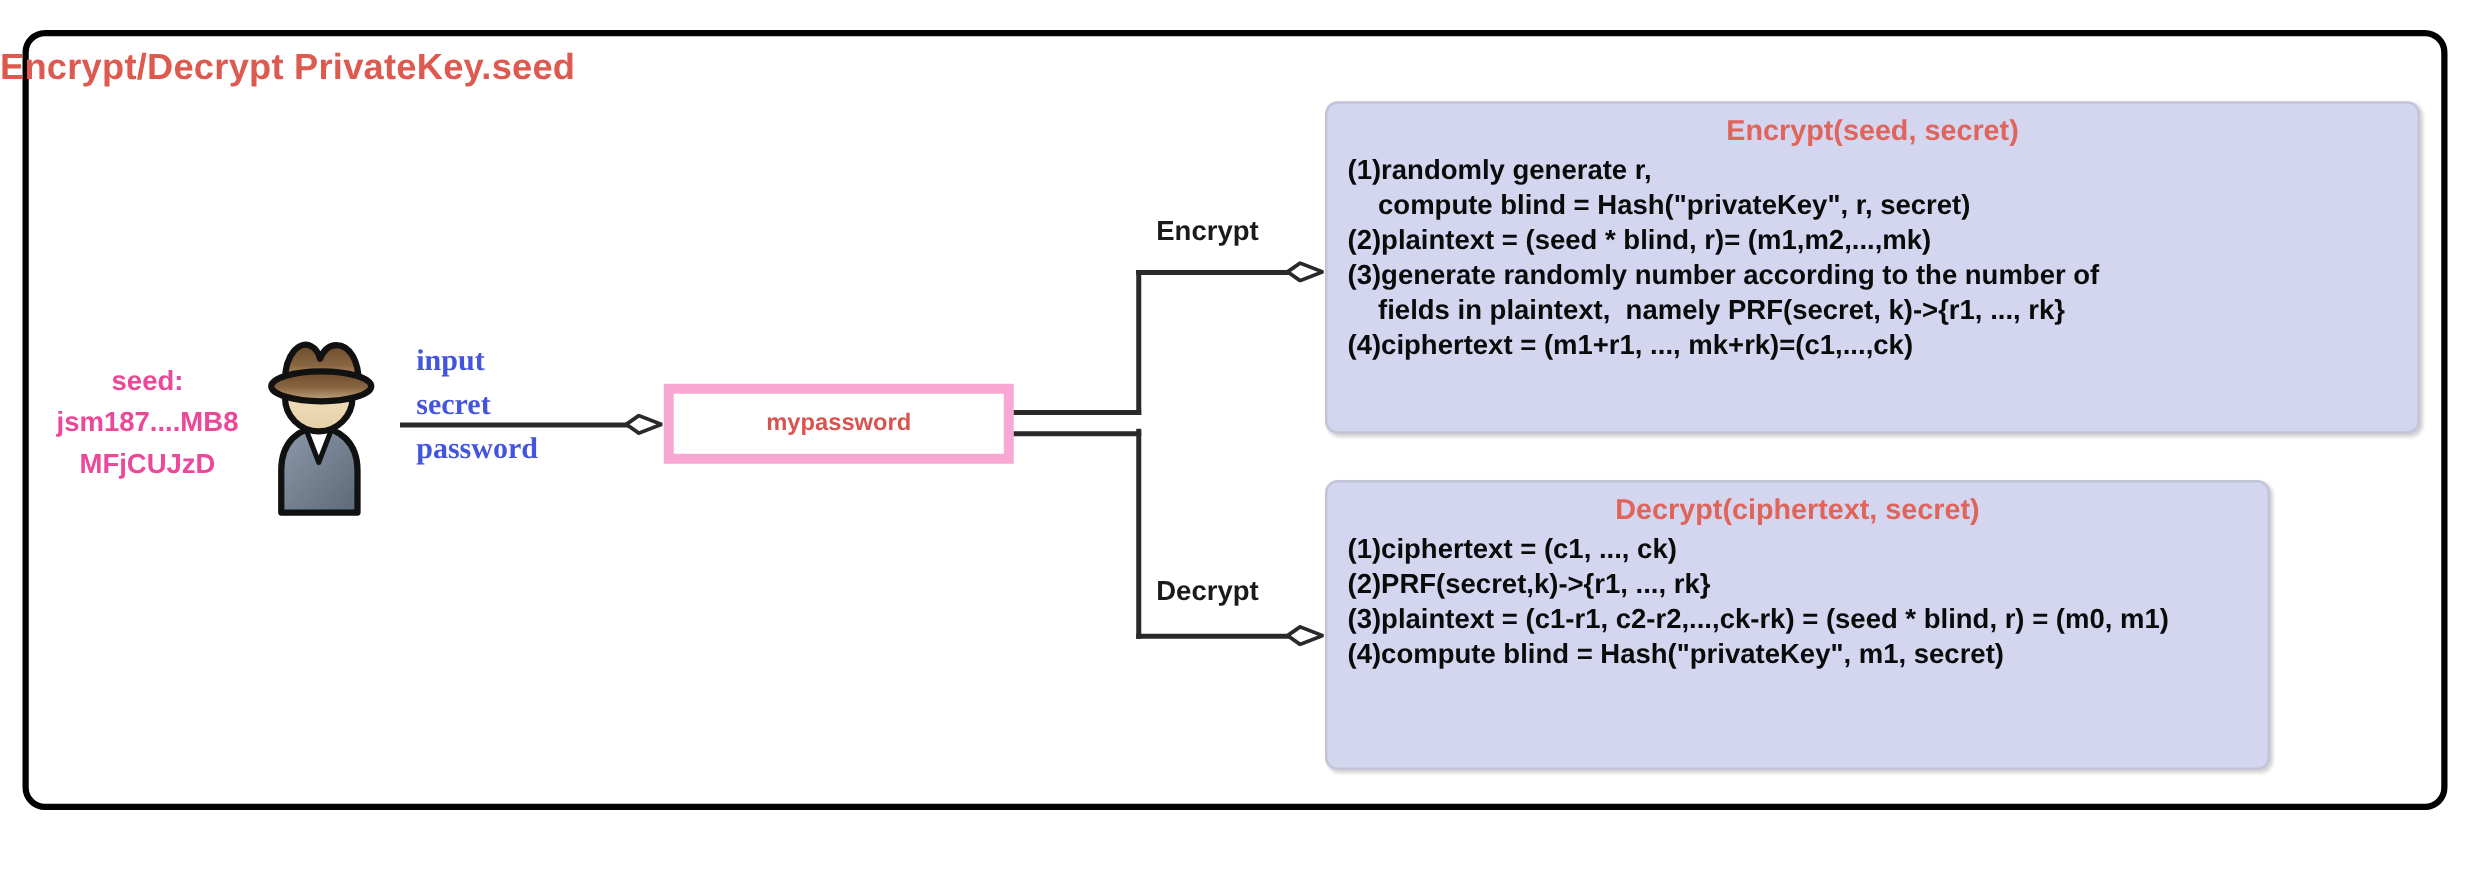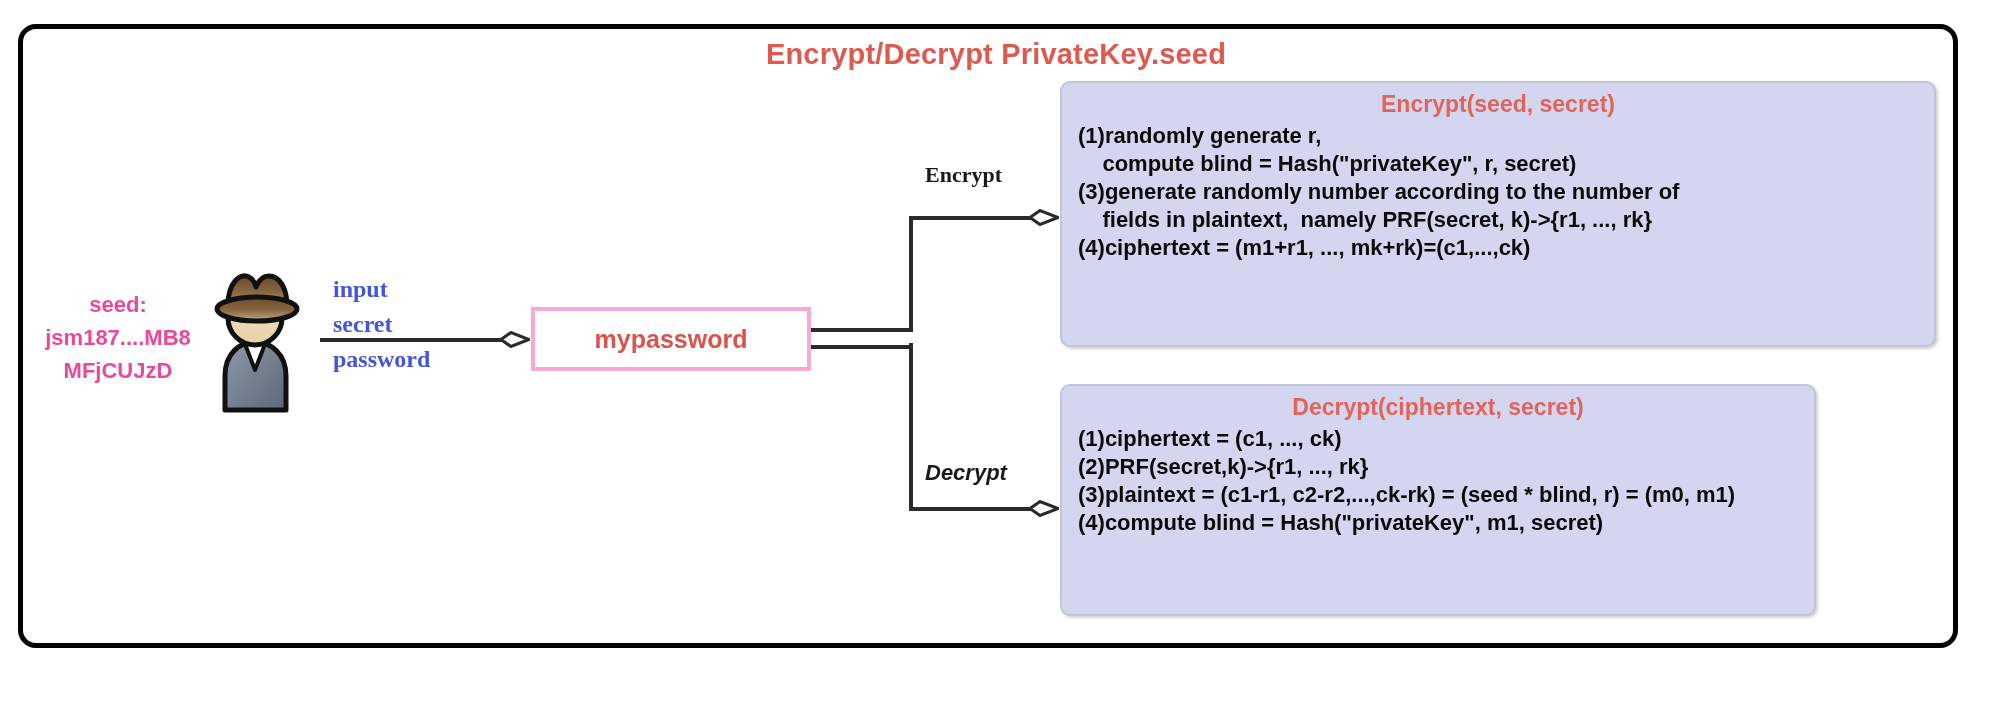--- a/index.html
+++ b/index.html
@@ -34,21 +34,21 @@
     box-sizing: border-box;
     background: #ffffff;
   }
 
   
   .diagram-title {
     position: absolute;
     left: 0;
     top: 38px;
     width: 1992px;
-    text-align: center;
+    text-align: left;
     font-size: 29px;
     font-weight: bold;
     color: #dd5a50;
     letter-spacing: 0.2px;
   }
 
   
   .seed-label {
     position: absolute;
     left: 18px;
@@ -102,41 +102,41 @@
     height: 17px;
   }
 
   
   .pw-box {
     position: absolute;
     left: 531px;
     top: 307px;
     width: 280px;
     height: 64px;
-    border: 4px solid #f9a8d4;
+    border: 8px solid #f9a8d4;
     box-sizing: border-box;
     background: #ffffff;
     display: flex;
     align-items: center;
     justify-content: center;
-    font-size: 25px;
+    font-size: 19px;
     font-weight: bold;
     color: #d9534f;
   }
 
   
   .edge-label {
     position: absolute;
     font-size: 22px;
     font-weight: bold;
     color: #1a1a1a;
     white-space: nowrap;
   }
-  .edge-label.encrypt { left: 925px; top: 162px; font-family: Liberation Serif, serif; }
-  .edge-label.decrypt { left: 925px; top: 460px; font-style: italic; }
+  .edge-label.encrypt { left: 925px; top: 172px; }
+  .edge-label.decrypt { left: 925px; top: 460px; }
 
   
   .panel {
     position: absolute;
     background: #d4d6f0;
     border: 2px solid #c2c4d8;
     border-radius: 10px;
     box-sizing: border-box;
     box-shadow: 2px 2px 3px rgba(0,0,0,0.18);
   }
@@ -253,20 +253,21 @@
   </div>
 
   <div class="edge-label encrypt">Encrypt</div>
   <div class="edge-label decrypt">Decrypt</div>
 
   <div class="panel encrypt-panel">
     <div class="panel-title">Encrypt(seed, secret)</div>
     <div class="panel-lines">
       <div>(1)randomly generate r,</div>
       <div>    compute blind = Hash("privateKey", r, secret)</div>
+      <div>(2)plaintext = (seed * blind, r)= (m1,m2,...,mk)</div>
       <div>(3)generate randomly number according to the number of</div>
       <div>    fields in plaintext,  namely PRF(secret, k)-&gt;{r1, ..., rk}</div>
       <div>(4)ciphertext = (m1+r1, ..., mk+rk)=(c1,...,ck)</div>
     </div>
   </div>
 
   <div class="panel decrypt-panel">
     <div class="panel-title">Decrypt(ciphertext, secret)</div>
     <div class="panel-lines">
       <div>(1)ciphertext = (c1, ..., ck)</div>

